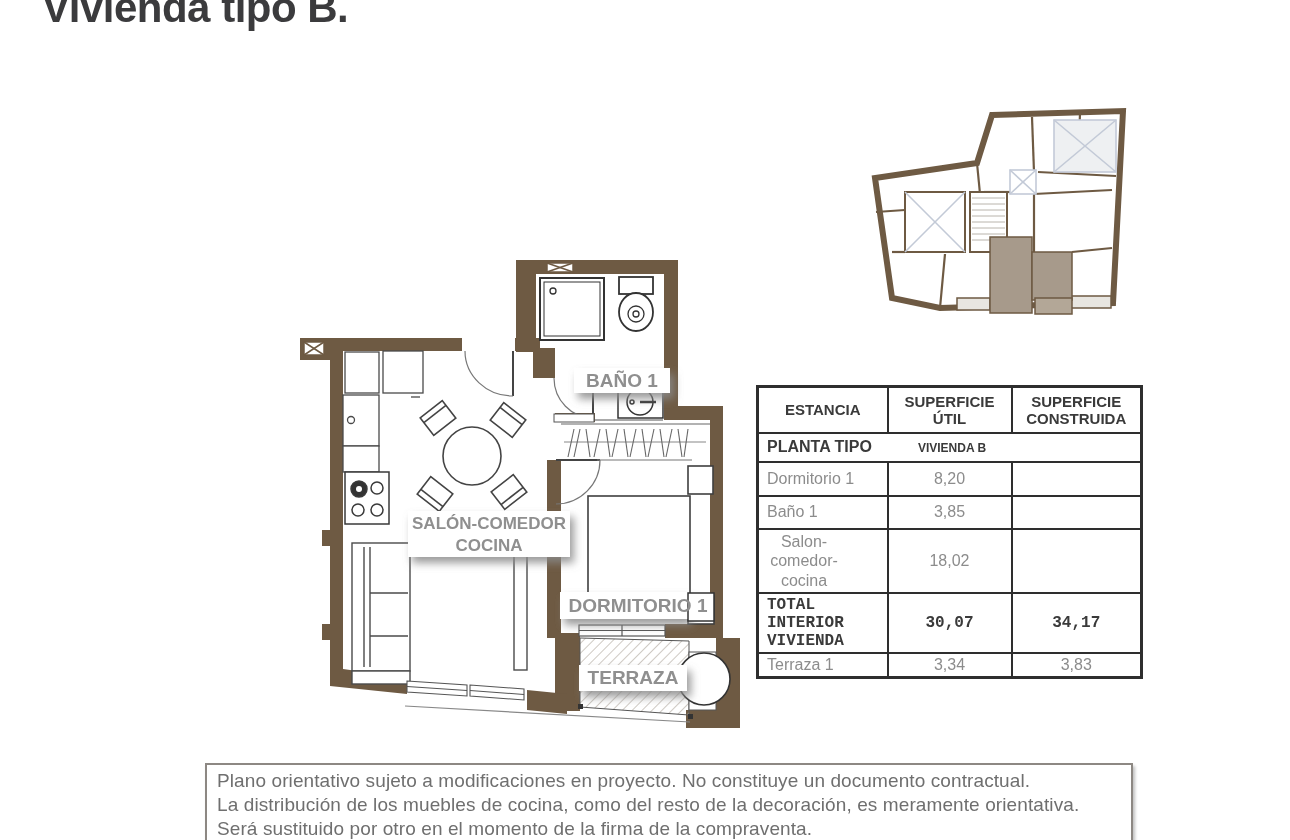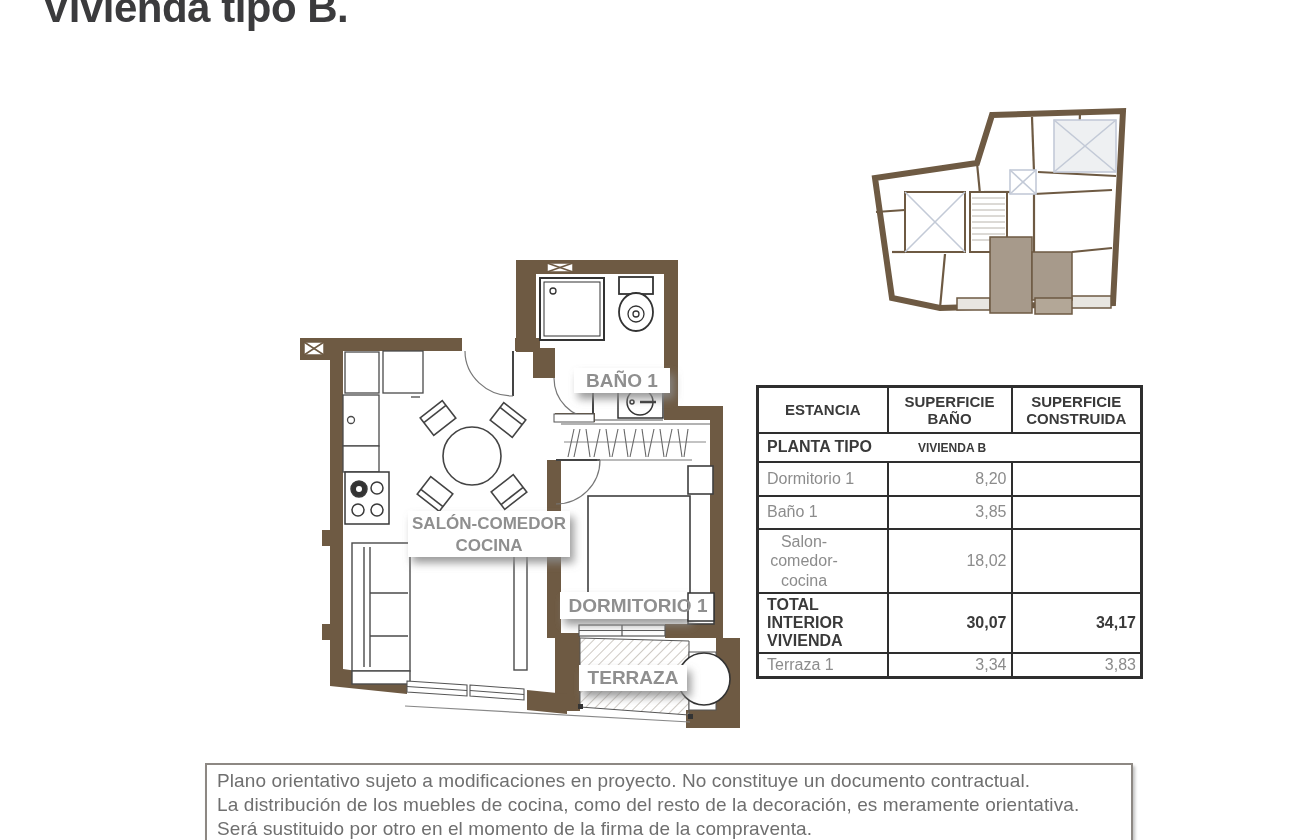--- a/index.html
+++ b/index.html
@@ -10,22 +10,22 @@
   .floorplan{position:absolute;left:292px;top:248px;width:460px;height:485px;}
   .siteplan{position:absolute;left:862px;top:92px;width:290px;height:245px;}
   
   .areas{position:absolute;left:756px;top:385px;width:384px;border-collapse:collapse;
          table-layout:fixed;}
   .areas th,.areas td{border:2px solid #2e2e2e;padding:2px 4px;vertical-align:middle;}
   .areas{border:3px solid #2e2e2e;}
   .areas th{font-size:15px;font-weight:bold;color:#3a3a3a;text-align:center;line-height:1.15;}
   .areas td{font-size:16px;color:#8c8c8c;}
   .areas td.lab{text-align:left;padding-left:8px;}
-  .areas td.val{text-align:right;}
-  .areas tr.total td{color:#3a3a3a;font-weight:bold;font-size:16px;}
+  .areas td.val{text-align:center;}
+  .areas tr.total td{color:#3a3a3a;font-weight:bold;font-size:16px;font-family:Liberation Mono, monospace;}
   .areas tr.floor td{border-left:3px solid #2e2e2e;border-right:3px solid #2e2e2e;}
   .pt{display:inline-block;width:126px;font-weight:bold;color:#3a3a3a;font-size:16px;}
   .pv{display:inline-block;width:118px;text-align:center;font-weight:bold;color:#3a3a3a;font-size:12px;}
   .wrap3{display:inline-block;width:74px;line-height:1.22;text-align:center;}
   .rh1{height:46px}.rh2{height:29px}.rh3{height:34px}.rh4{height:33px}
   .rh5{height:60px}.rh6{height:43px}.rh7{height:16px}.rh8{height:54px}
   
   .disclaimer{position:absolute;left:205px;top:763px;width:928px;box-sizing:border-box;
       border:2px solid #8d8883;box-shadow:2px 3px 3px rgba(0,0,0,.25);
       padding:4px 10px 6px 10px;background:#fff;}
@@ -277,21 +277,21 @@
 
   <table class="areas">
     <colgroup>
         <col style="width:130px">
         <col style="width:124px">
         <col style="width:130px">
       </colgroup>
     <tbody>
         <tr class="rh1">
       <th>ESTANCIA</th>
-      <th>SUPERFICIE BAÑO</th>
+      <th>SUPERFICIE ÚTIL</th>
       <th>SUPERFICIE CONSTRUIDA</th>
     </tr>
     <tr class="rh2 floor">
       <td colspan="3" class="lab">
         <span class="pt">PLANTA TIPO</span><span class="pv">VIVIENDA B</span>
       </td>
     </tr>
     <tr class="rh3">
       <td class="lab">Dormitorio 1</td>
       <td class="val">8,20</td>

